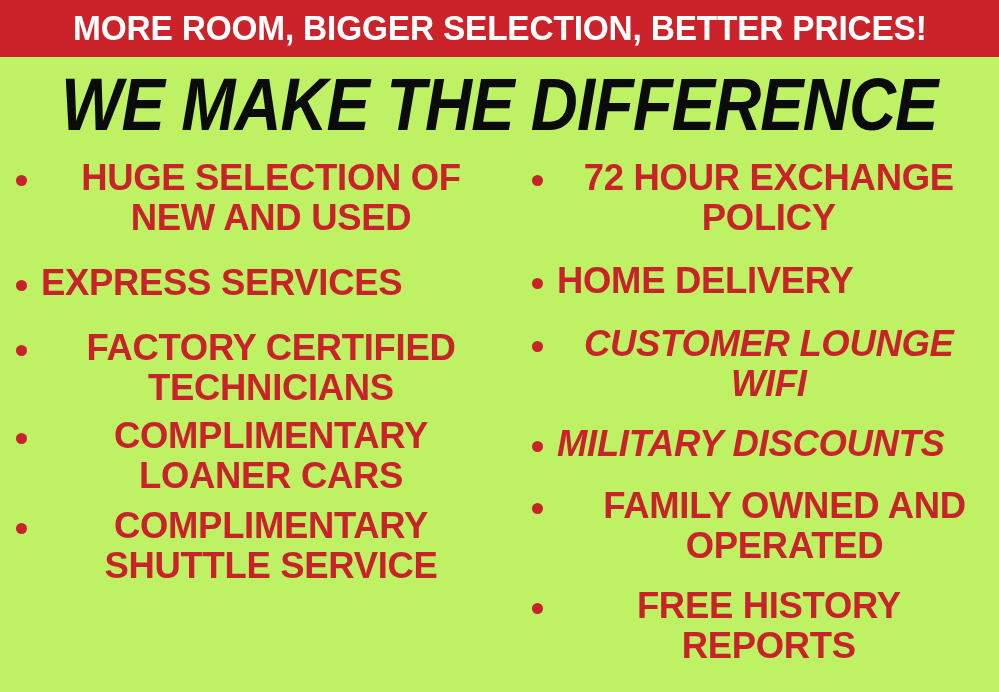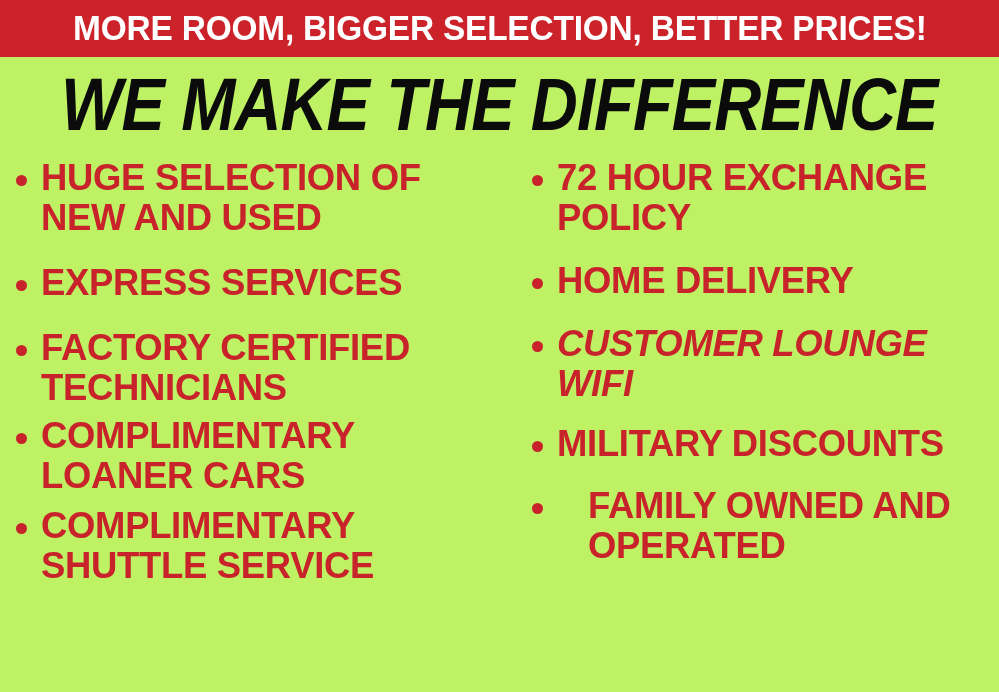--- a/index.html
+++ b/index.html
@@ -91,20 +91,21 @@
   #column-right {
     width: 487px;
     padding-left: 20px;
     padding-right: 12px;
   }
 
   .bullet-item {
     display: flex;
     align-items: flex-start;
     margin-bottom: 24px;
+    text-align: center;
   }
 
   .bullet-dot {
     flex: 0 0 auto;
     width: 11px;
     height: 11px;
     border-radius: 50%;
     background: #c8232b;
     margin-top: 17px;
     margin-right: 14px;
@@ -123,21 +124,21 @@
 
   
   #column-left .bullet-item:nth-child(1) { margin-bottom: 25px; }
   #column-left .bullet-item:nth-child(2) { margin-bottom: 25px; }
   #column-left .bullet-item:nth-child(3) { margin-bottom: 8px; }
   #column-left .bullet-item:nth-child(4) { margin-bottom: 10px; }
 
   #column-right .bullet-item:nth-child(1) { margin-bottom: 23px; }
   #column-right .bullet-item:nth-child(2) { margin-bottom: 23px; }
   #column-right .bullet-item:nth-child(3) { margin-bottom: 20px; font-style: italic; }
-  #column-right .bullet-item:nth-child(4) { margin-bottom: 22px; }
+  #column-right .bullet-item:nth-child(4) { margin-bottom: 22px; font-style: italic; }
   #column-right .bullet-item:nth-child(5) { margin-bottom: 20px; gap: 31px; }
 </style>
 </head>
 <body>
 
 <div id="poster">
 
   <div id="banner">
     <div id="banner-text">MORE ROOM, BIGGER SELECTION, BETTER PRICES!</div>
   </div>
@@ -197,18 +198,22 @@
       <div class="bullet-item">
         <span class="bullet-dot"></span>
         <span class="bullet-label">MILITARY DISCOUNTS</span>
       </div>
 
       <div class="bullet-item">
         <span class="bullet-dot"></span>
         <span class="bullet-label">FAMILY OWNED AND OPERATED</span>
       </div>
 
+      <div class="bullet-item">
+        <span class="bullet-dot"></span>
+        <span class="bullet-label">FREE HISTORY REPORTS</span>
+      </div>
 
     </div>
 
   </div>
 
 </div>
 
 </body></html>

